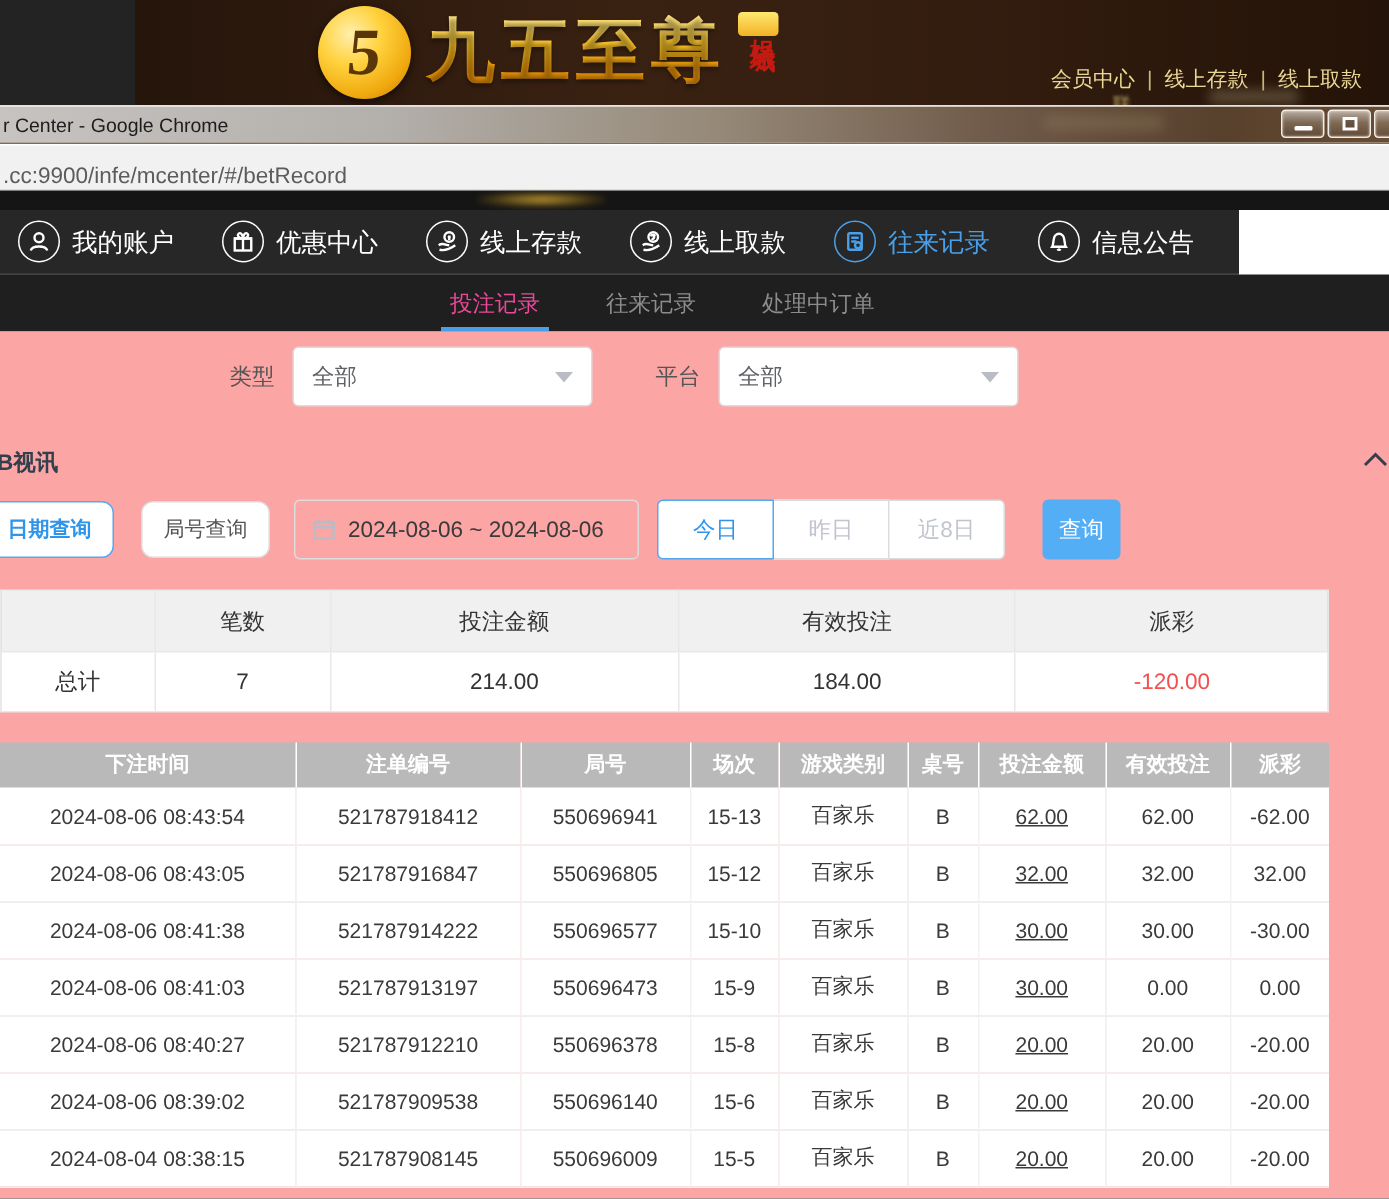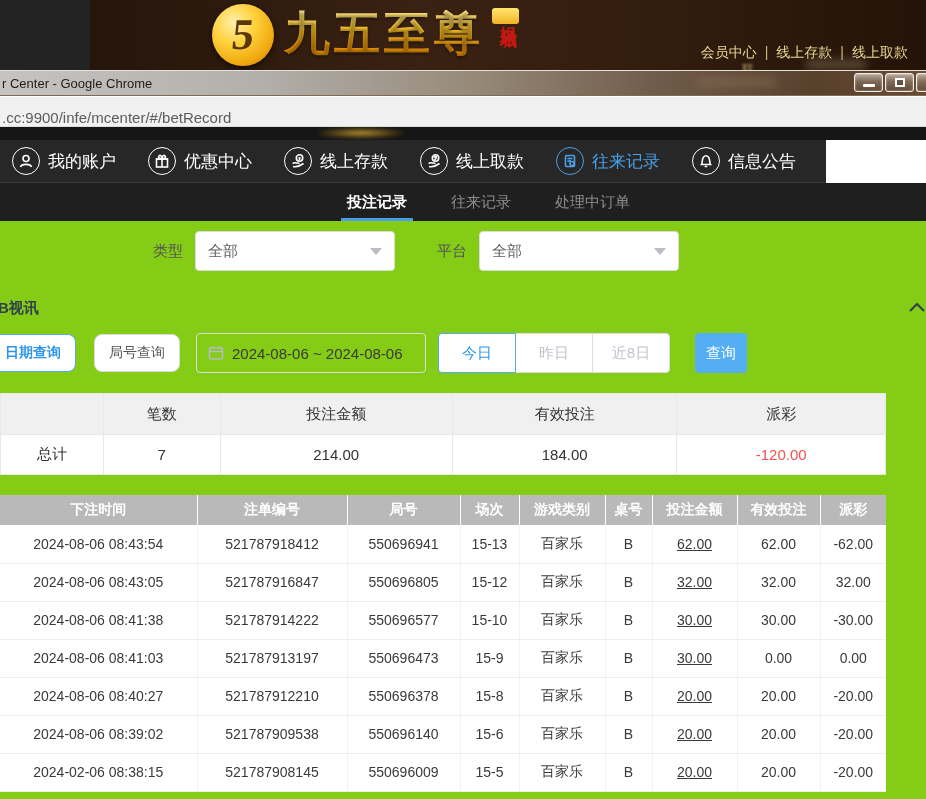--- a/index.html
+++ b/index.html
@@ -67,25 +67,25 @@
   .nav-item svg{stroke:#fff;fill:none;stroke-width:1.6;}
   .nav-item.active{color:#4aa0e8;}
   .nav-item.active .ring{border-color:#4aa0e8;}
   .nav-item.active svg{stroke:#4aa0e8;}
 
   
   .subtabs{position:absolute;left:0;top:183px;width:926px;height:38px;background:#1f1f1f;
     display:flex;align-items:stretch;padding-left:300px;}
   .subtab{margin-right:44px;display:flex;align-items:center;font-size:15px;color:#8c8c8c;
     position:relative;cursor:pointer;white-space:nowrap;}
-  .subtab.active{color:#ffffff;font-weight:bold;margin-left:47px;}
+  .subtab.active{color:#ec4899;font-weight:normal;}
   .subtab.active::after{content:"";position:absolute;left:-6px;right:-6px;bottom:0;height:3px;background:#4a9ee8;}
 
   
-  .content{position:absolute;left:0;top:221px;width:926px;height:578px;background:#84cc16;overflow:hidden;}
+  .content{position:absolute;left:0;top:221px;width:926px;height:578px;background:#fca5a5;overflow:hidden;}
 
   .filter-row{display:flex;align-items:center;margin-top:10px;margin-left:153px;height:40px;}
   .filter-label{font-size:15px;color:#555;margin-right:12px;}
   .select-box{width:200px;height:40px;border:1px solid #dcdcdc;border-radius:4px;background:#fff;
     display:flex;align-items:center;padding:16px 12px;position:relative;cursor:pointer;}
   .select-box .val{font-size:15px;color:#606266;}
   .caret{position:absolute;right:12px;width:0;height:0;border-left:6px solid transparent;
     border-right:6px solid transparent;border-top:7px solid #b9bcc2;}
   .gap42{width:42px;}
 
@@ -391,21 +391,21 @@
           <td>521787909538</td>
           <td>550696140</td>
           <td>15-6</td>
           <td>百家乐</td>
           <td>B</td>
           <td class="bet-link">20.00</td>
           <td>20.00</td>
           <td class="neg">-20.00</td>
         </tr>
         <tr>
-          <td>2024-02-06 08:38:15</td>
+          <td>2024-08-04 08:38:15</td>
           <td>521787908145</td>
           <td>550696009</td>
           <td>15-5</td>
           <td>百家乐</td>
           <td>B</td>
           <td class="bet-link">20.00</td>
           <td>20.00</td>
           <td class="neg">-20.00</td>
         </tr>
       </tbody>

